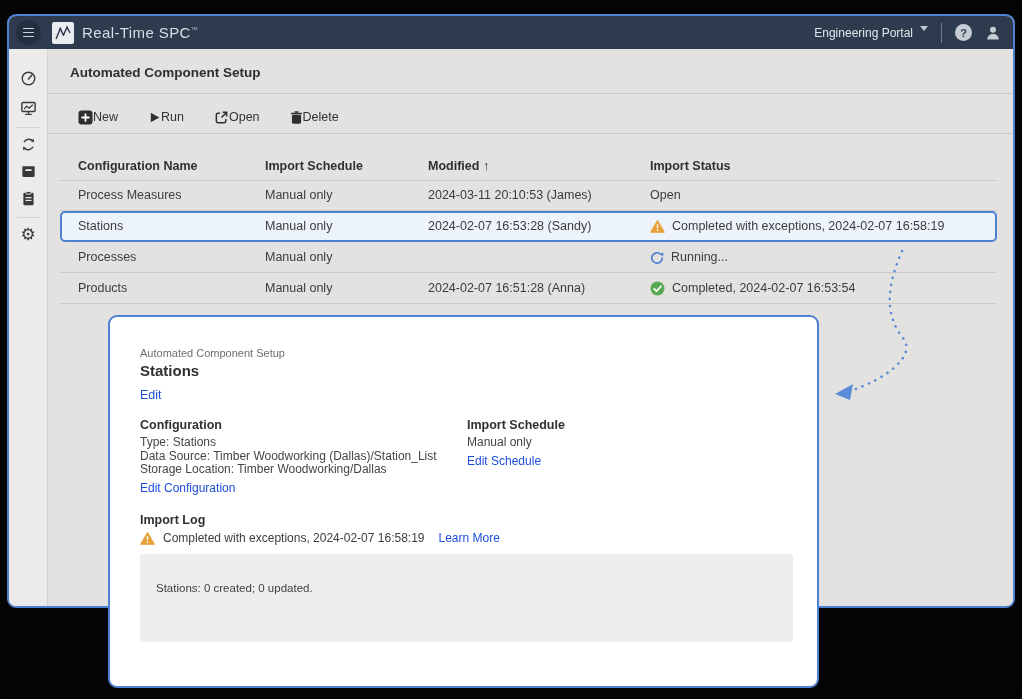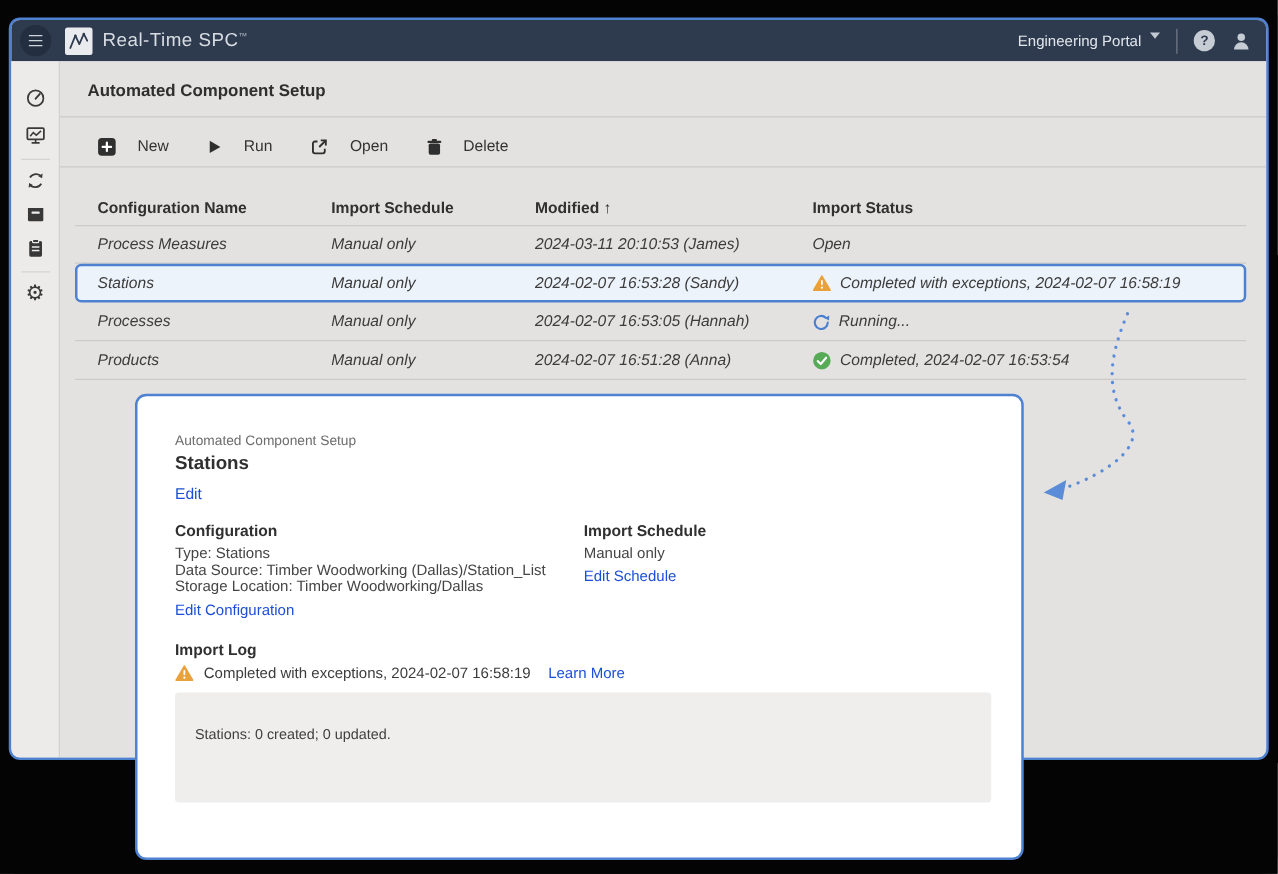--- a/index.html
+++ b/index.html
@@ -40,32 +40,32 @@
 
   
   .main { position:absolute; left:39px; top:33px; right:0; bottom:0; background:#e3e2e0; }
   .page-title { position:absolute; left:22px; top:16px; font-size:13.5px; font-weight:700; color:#2f2f2f; }
   .hdiv { position:absolute; height:1px; background:#cbcac9; }
   .hdiv.full { left:0; right:0; }
   .hdiv.inset { left:12px; right:16px; }
 
   
   .toolbar { position:absolute; left:30px; top:52px; height:32px; display:flex; align-items:center; gap:30px; }
-  .tb-btn { display:flex; align-items:center; gap:17px; font-size:12.5px; color:#333; cursor:pointer; }
+  .tb-btn { display:flex; align-items:center; gap:0; font-size:12.5px; color:#333; cursor:pointer; }
 
   
   .thead-cell { position:absolute; top:110px; font-size:12.5px; font-weight:700; color:#303030; }
   .row { position:absolute; left:0; right:0; height:31px; }
   .row .cell { position:absolute; top:0; height:31px; line-height:31px; font-size:12.5px; color:#3c3c3c; white-space:nowrap; }
   .c-name { left:30px; } .c-sched { left:217px; } .c-mod { left:380px; } .c-status { left:602px; display:flex; align-items:center; gap:7px; }
   .row.r1 { top:131px; } .row.r2 { top:162px; } .row.r3 { top:193px; } .row.r4 { top:224px; }
   .rowline { position:absolute; left:12px; right:16px; height:1px; background:#cbcac9; }
   .selected-box { position:absolute; left:12px; right:16px; top:0; bottom:0; background:#EDF3FB;
                   border:2px solid #4E81D0; border-radius:5px; }
-  .row .cell, .row .c-status { z-index:2;font-style:italic; }
+  .row .cell, .row .c-status { z-index:2; }
   .status-text { font-size:12.5px; color:#3c3c3c; }
 
   
   .link { color:#1d4ed8; font-size:12.5px; cursor:pointer; }
 
   
   .panel { position:absolute; left:108px; top:315px; width:711px; height:373px; background:#ffffff;
            border:2px solid #4E81D0; border-radius:9px; z-index:5; }
   .p-abs { position:absolute; }
   .p-breadcrumb { left:30px; top:30px; font-size:11px; color:#6d6d6d; }
@@ -230,21 +230,20 @@
               <rect x="7.25" y="4.4" width="1.5" height="4.5" rx="0.7" fill="#ffffff"></rect>
               <circle cx="8" cy="10.9" r="0.95" fill="#ffffff"></circle>
             </svg>
           <span class="status-text">Completed with exceptions, 2024-02-07 16:58:19</span>
         </span>
       </div>
 
       <div class="row r3">
         <span class="cell c-name">Processes</span>
         <span class="cell c-sched">Manual only</span>
-        <span class="cell c-mod">2024-02-07 16:53:05 (Hannah)</span>
         <span class="cell c-status">
           <svg width="14" height="14" viewBox="0 0 14 14">
               <path d="M12.2 7 A5.2 5.2 0 1 1 10.6 3.2" fill="none" stroke="#4A7FD0" stroke-width="1.7" stroke-linecap="round"></path>
               <polygon points="13.4,1.4 13.2,5.4 9.8,3.3" fill="#4A7FD0"></polygon>
             </svg>
           <span class="status-text">Running...</span>
         </span>
         <div class="rowline" style="bottom:0"></div>
       </div>
 

